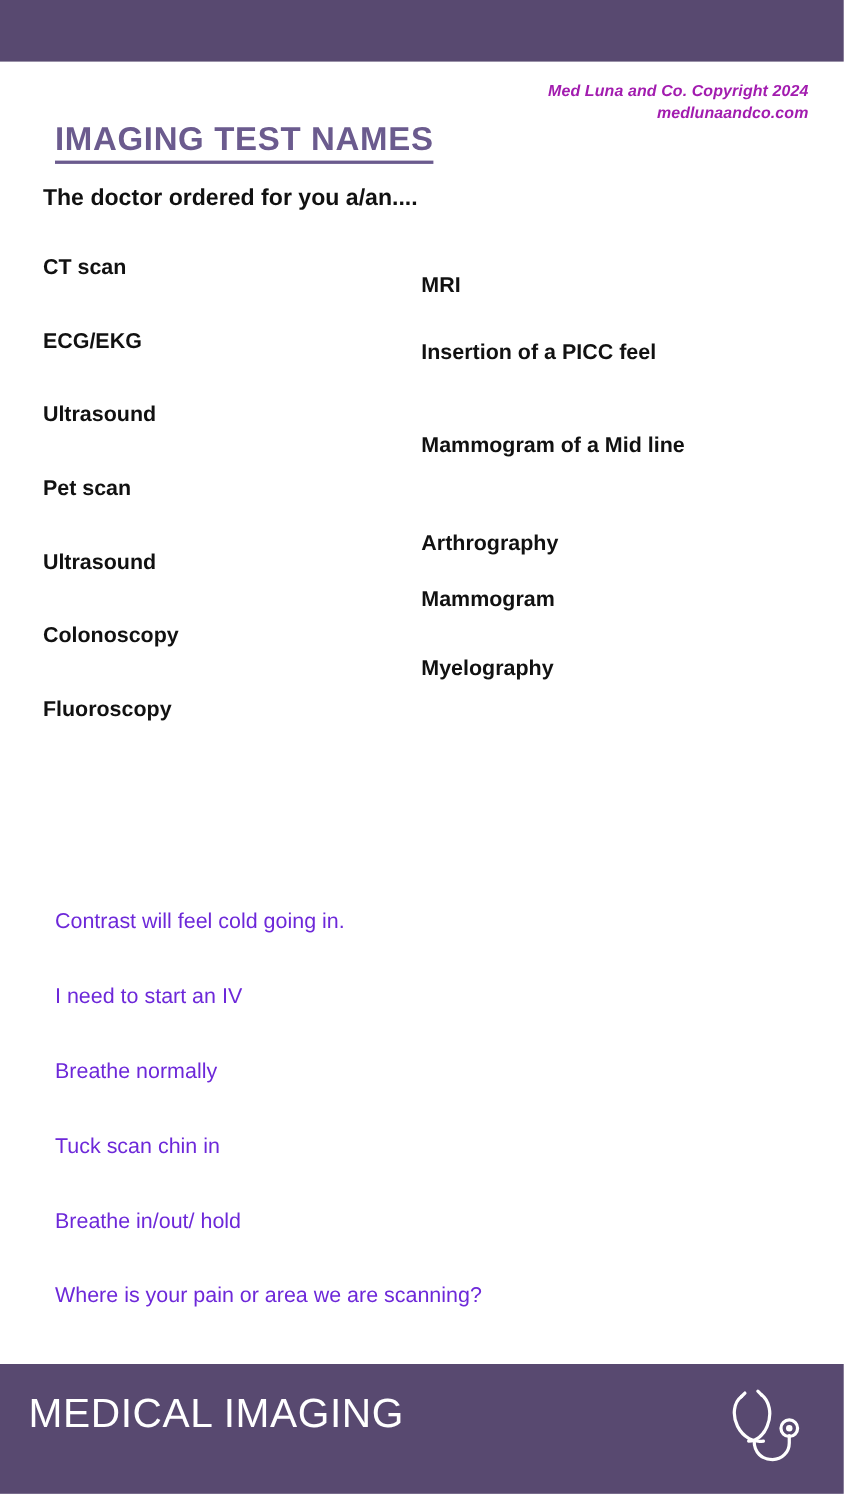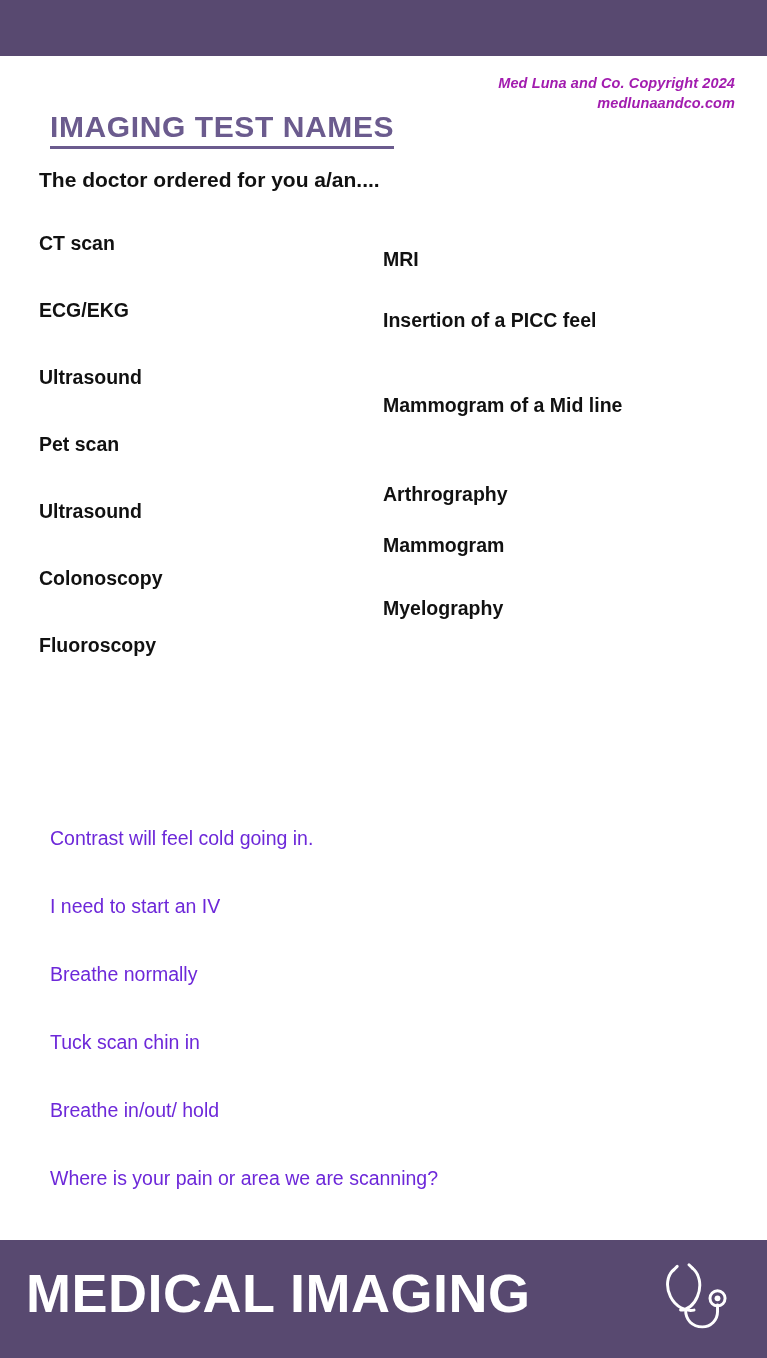--- a/index.html
+++ b/index.html
@@ -103,22 +103,22 @@
     left: 0;
     bottom: 0;
     width: 767px;
     height: 118px;
     background: #584970;
   }
   .bottom-title {
     position: absolute;
     left: 26px;
     top: 26px;
-    font-size: 54px;
-    font-weight: bold;
+    font-size: 37px;
+    font-weight: normal;
     color: #ffffff;
     letter-spacing: 0.5px;
     line-height: 1;
   }
   .steth-icon {
     position: absolute;
     right: 30px;
     top: 18px;
     width: 86px;
     height: 84px;

